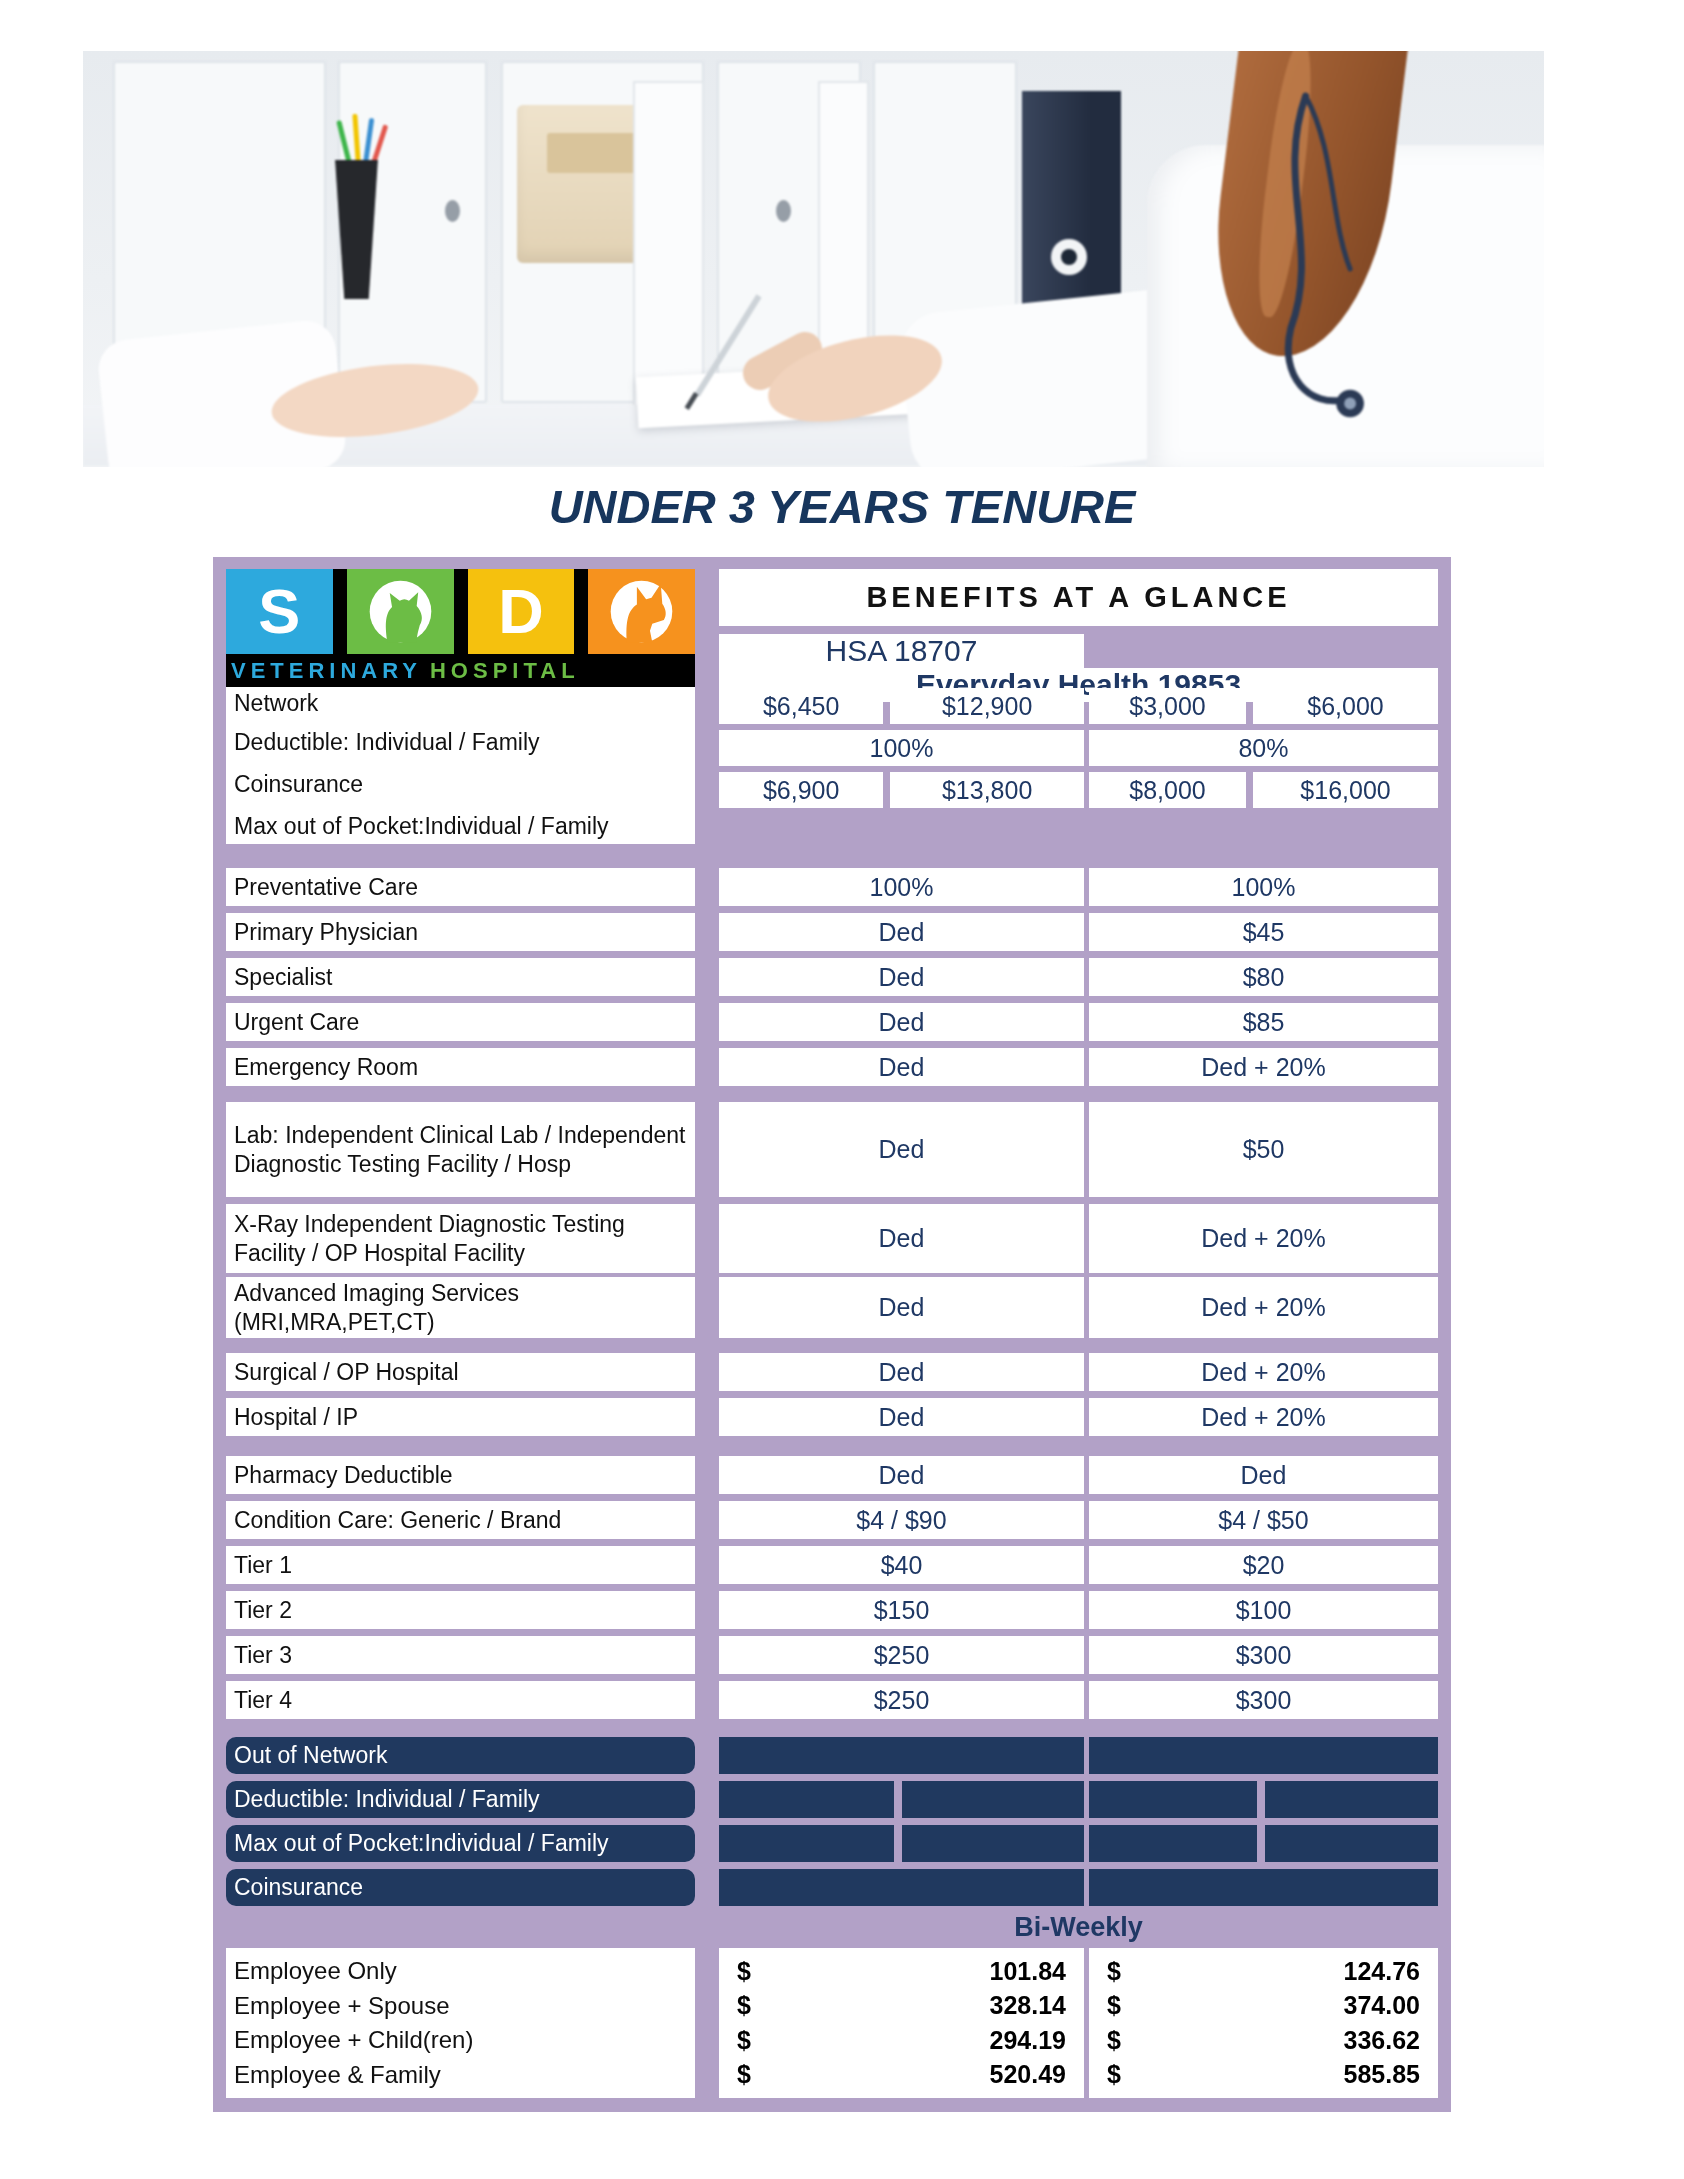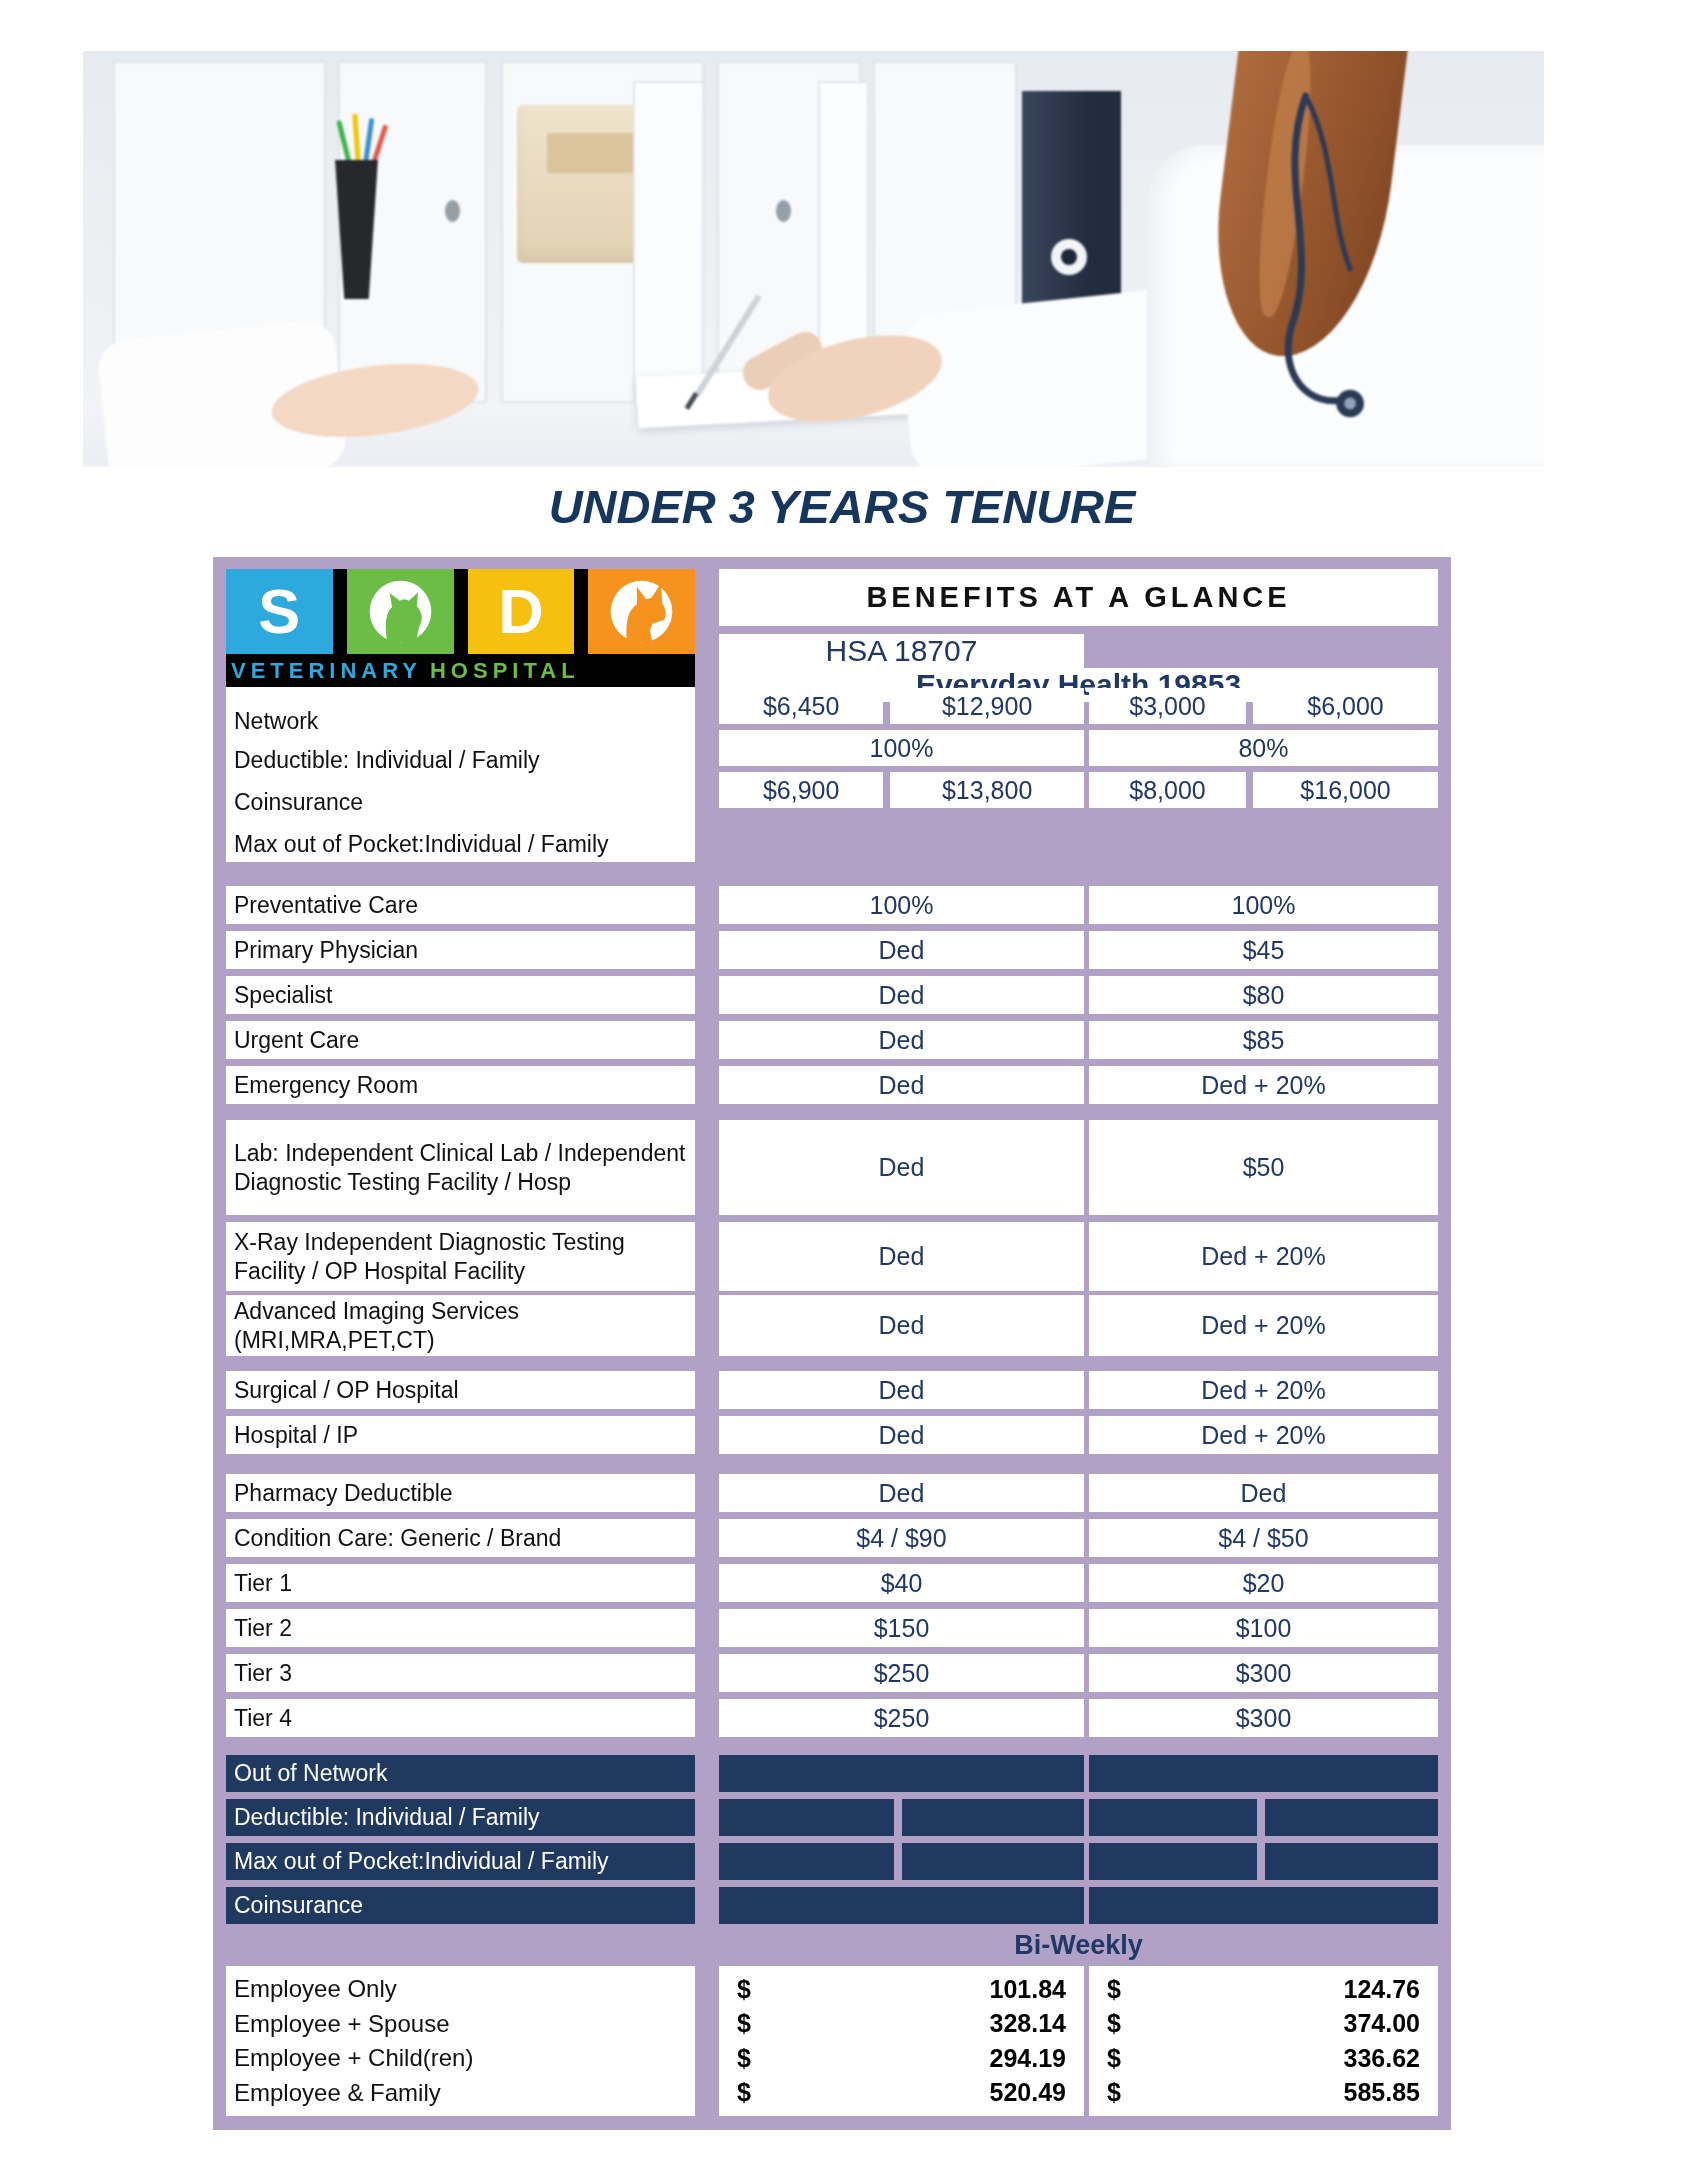--- a/index.html
+++ b/index.html
@@ -89,40 +89,40 @@
   .logo{width:100%;}
   .tiles{display:flex;background:#000;gap:14px;height:85px;}
   .tile{flex:1;display:flex;align-items:center;justify-content:center;}
   .t-blue{background:#2da9dd;} .t-green{background:#6cbd45;} .t-yellow{background:#f5c10e;} .t-orange{background:#f6921e;}
   .tletter{color:#fff;font-size:63px;font-weight:bold;line-height:1;}
   .logoband{height:33px;background:#000;display:flex;align-items:center;padding-left:5px;}
   .lb1{color:#2da9dd;font-size:22px;font-weight:bold;letter-spacing:5px;}
   .lb2{color:#6cbd45;font-size:22px;font-weight:bold;letter-spacing:5px;margin-left:8px;}
 
   .llbl{display:flex;align-items:center;padding-left:8px;font-size:23px;color:#111;}
-  .ln1{margin-top:19px;height:30px;}
+  .ln1{margin-top:1px;height:30px;}
   .ln2,.ln3,.ln4{margin-top:6px;height:36px;}
 
   
   .brow{display:flex;height:38px;margin-top:7px;}
   .brow .blbl{width:var(--labelw);margin-right:24px;background:#fff;display:flex;align-items:center;
     padding:2px 8px;font-size:23px;color:#111;line-height:1.22;}
   .brow.first{margin-top:24px;}
   .brow.tall{height:95px;margin-top:16px;}
   .brow.med{height:69px;}
   .brow.med2{height:61px;margin-top:4px;}
   .brow.gapb{margin-top:15px;}
   .brow.gapc{margin-top:20px;}
 
   
   .orow{display:flex;height:37px;margin-top:7px;}
   .orow.first{margin-top:18px;}
   .ocell{background:var(--navyfill);}
   .orow .olbl{width:var(--labelw);margin-right:24px;background:var(--navyfill);display:flex;align-items:center;
-    padding-left:8px;font-size:23px;color:#fff;}
+    padding-left:8px;font-size:23px;color:#fff;border-radius:10px;}
   .osplit{display:flex;}
   .osplit .oc1{width:48%;margin-right:8px;background:var(--navyfill);}
   .osplit .oc2{flex:1;background:var(--navyfill);}
 
   
   .bw{display:flex;height:42px;align-items:center;}
   .bwspacer{width:calc(var(--labelw) + 24px);}
   .bwtext{flex:1;text-align:center;font-size:27px;font-weight:bold;color:var(--navy);}
 
   

